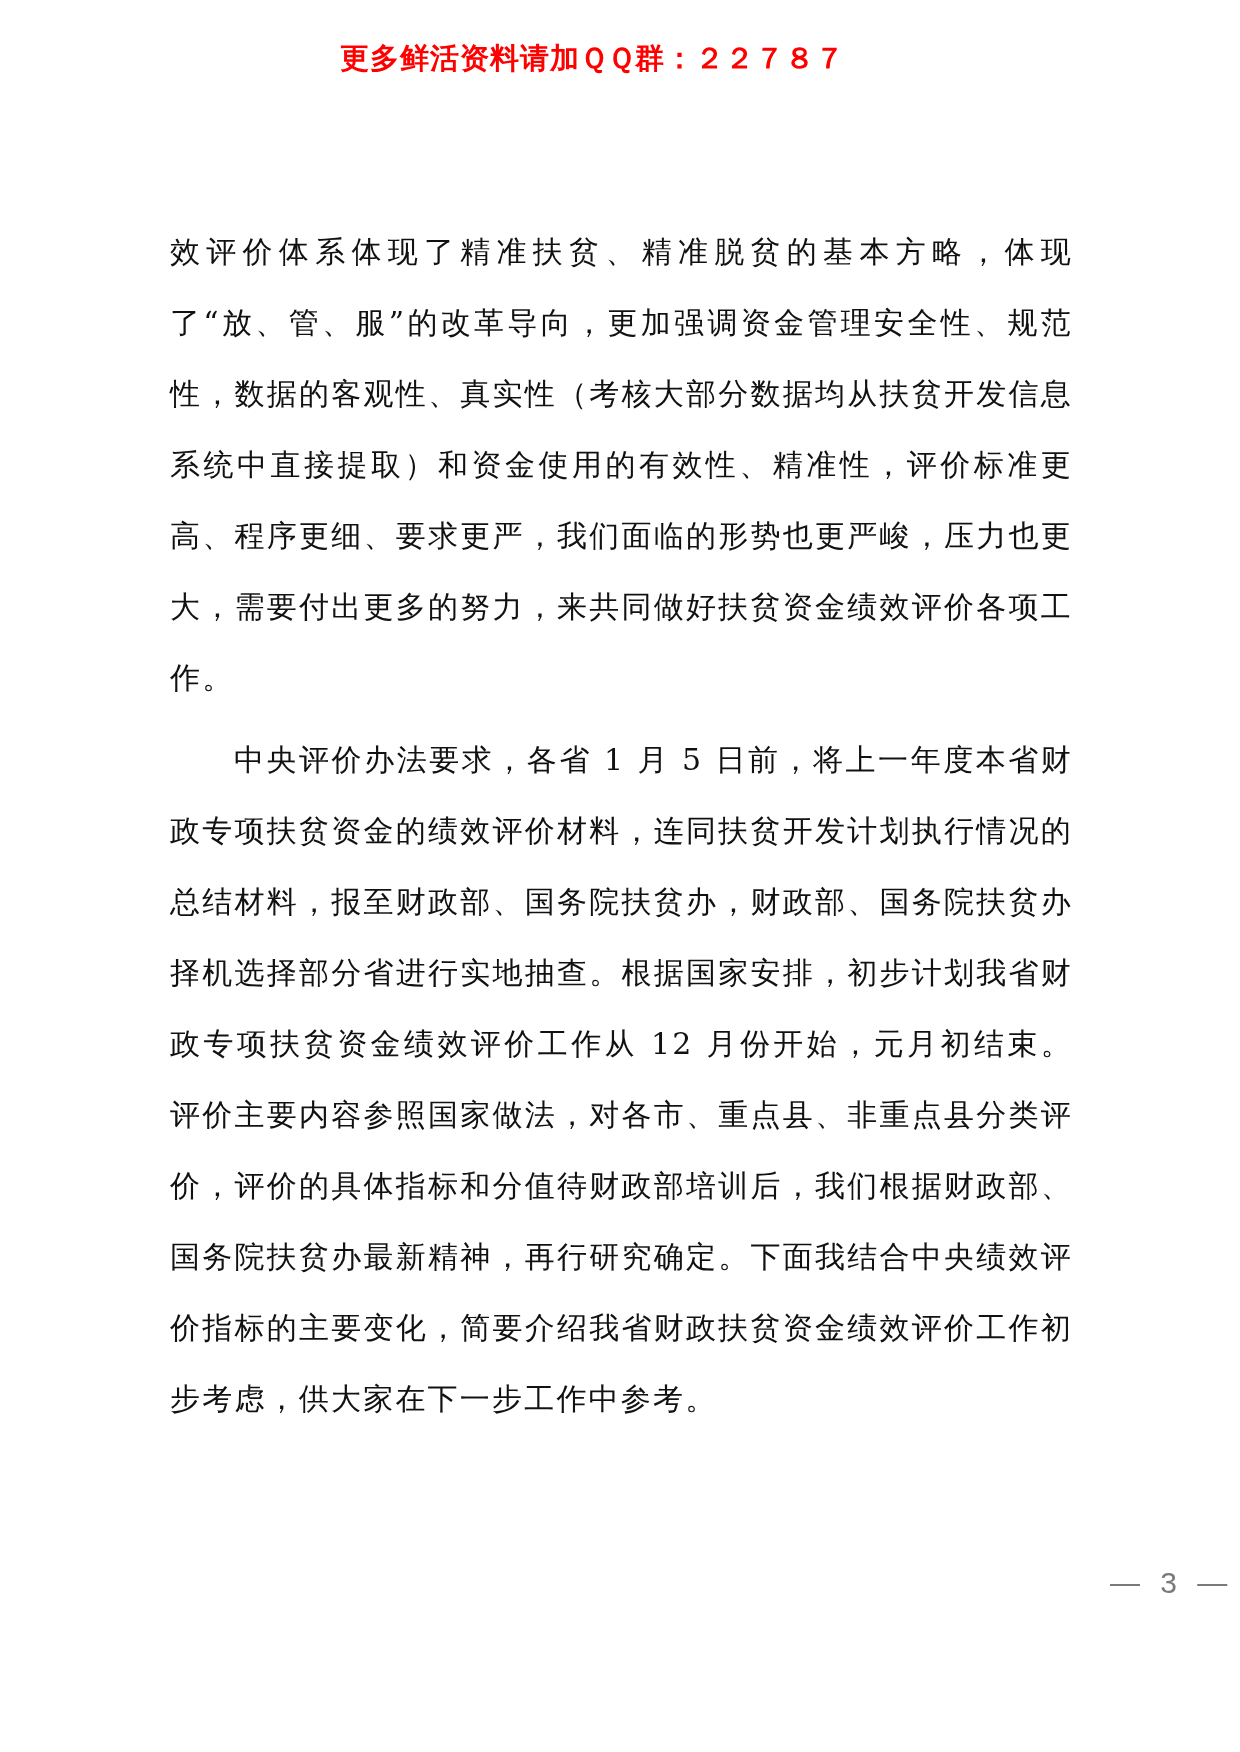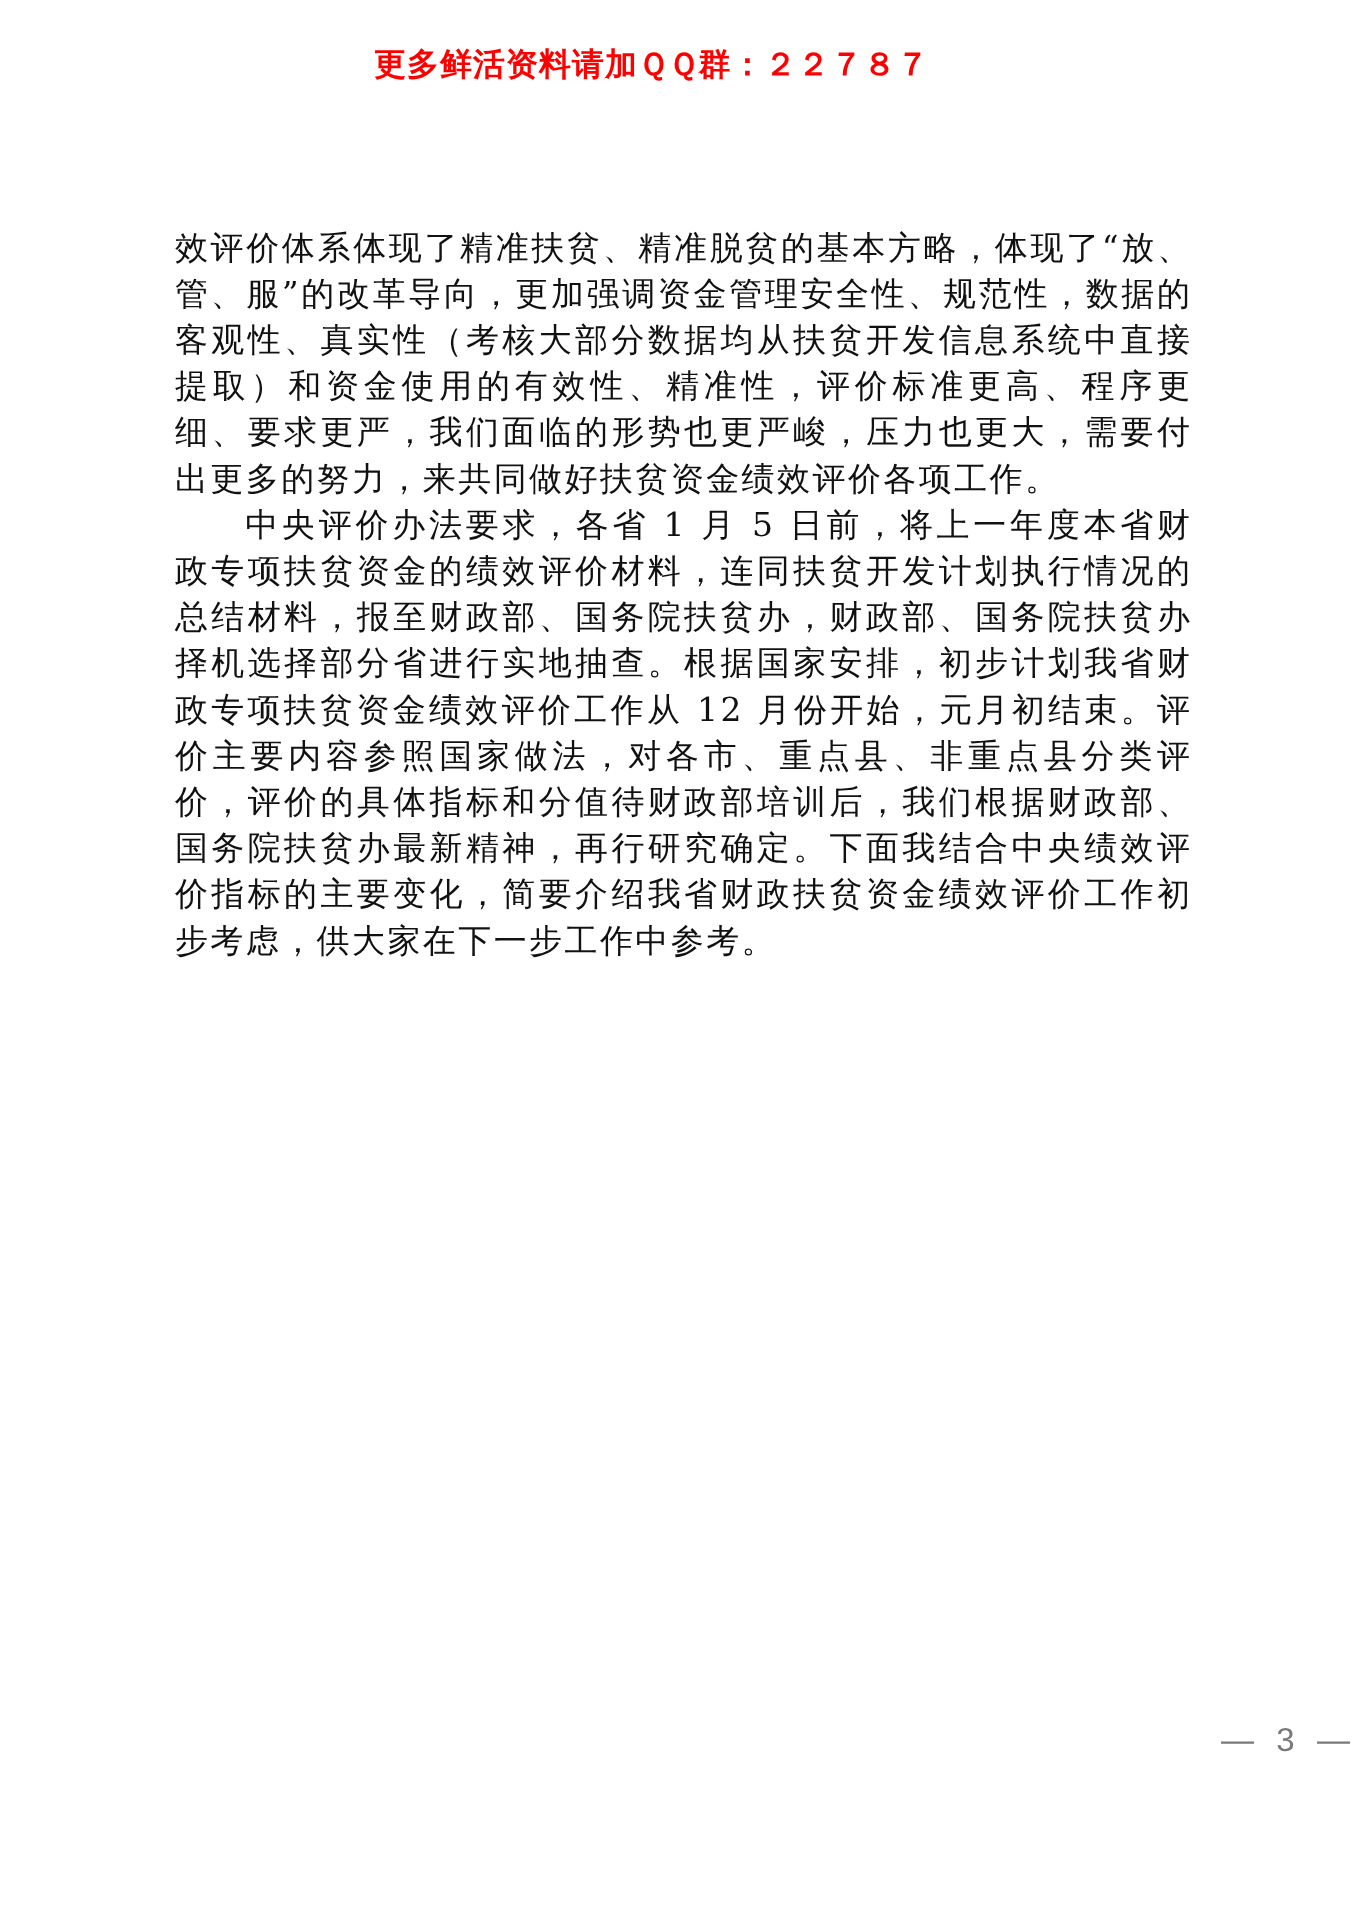--- a/index.html
+++ b/index.html
@@ -36,23 +36,23 @@
       letter-spacing: 1px;
       font-family: "DejaVu Sans", sans-serif;
     }
     .page-body {
       position: absolute;
       left: 159px;
       top: 205px;
       width: 925px;
     }
     .para {
-      margin: 0;
+      margin: 11px;
       font-size: 30px;
-      line-height: 42px;
+      line-height: 71px;
       color: #111111;
       text-align: justify;
       text-justify: inter-character;
       letter-spacing: 2.2px;
       font-family: "DejaVu Serif", serif;
     }
     .para.indent {
       text-indent: 64px;
     }
     .para .bold {

